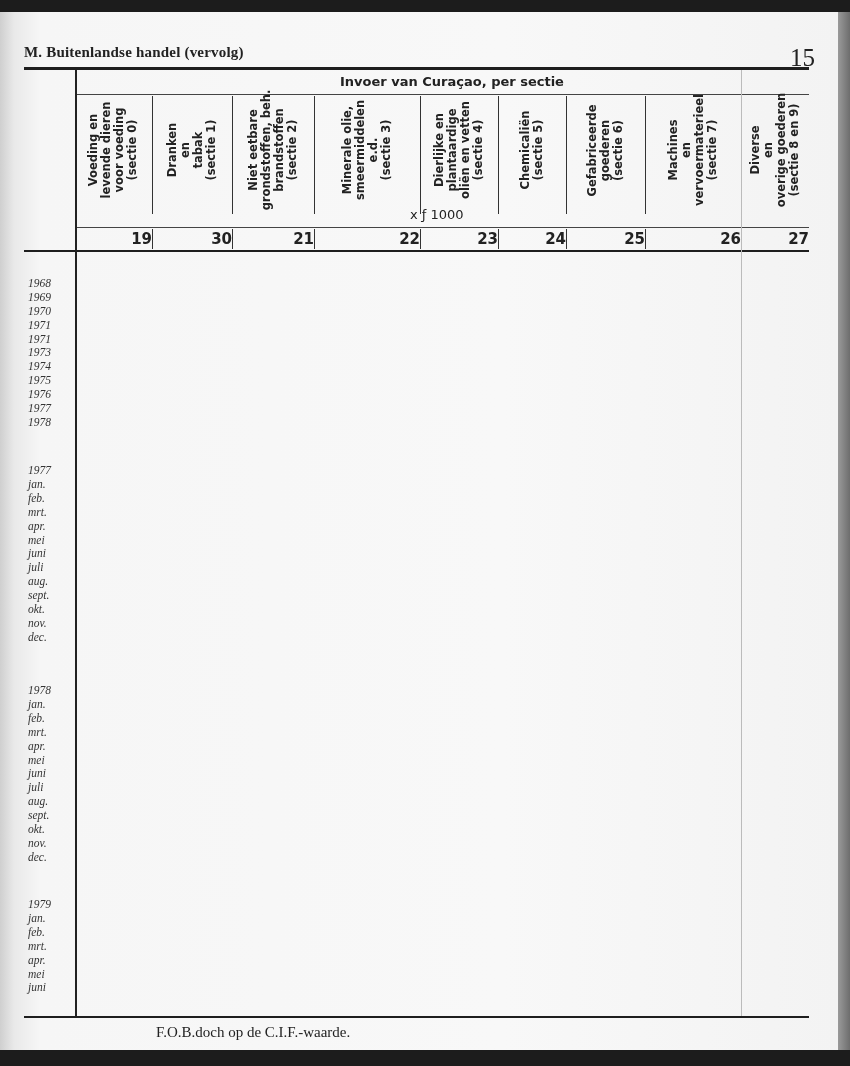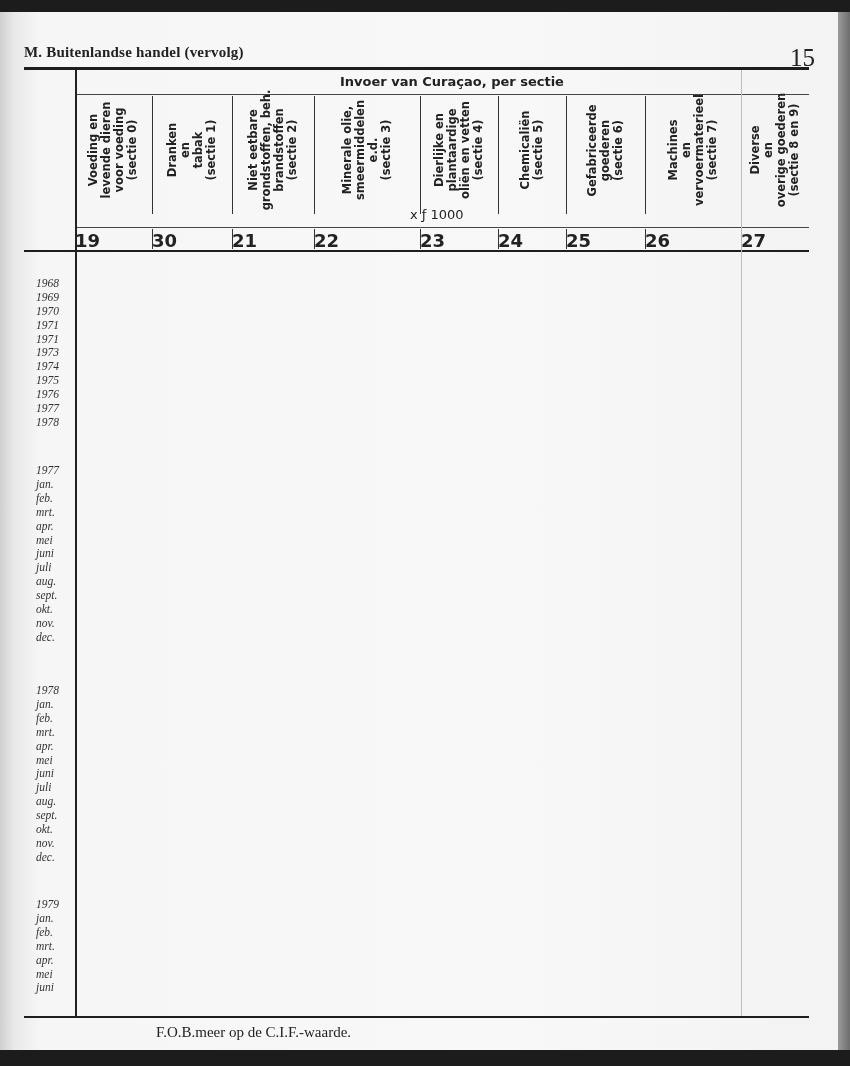--- a/index.html
+++ b/index.html
@@ -43,26 +43,26 @@
     transform: rotate(-90deg);
     white-space: pre; text-align: center;
     font-family: "DejaVu Sans", sans-serif; font-weight: bold;
     font-size: 11.5px; line-height: 13px; color: #222;
   }
   .unit-label {
     position: absolute; left: 410px; top: 207px;
     font-family: "DejaVu Sans", sans-serif; font-size: 13px; color: #222;
   }
   .col-num {
-    position: absolute; top: 230px; height: 18px; text-align: left;
-    font-family: "DejaVu Sans", sans-serif; font-size: 18px; font-weight: 600; color: #222;
+    position: absolute; top: 230px; height: 18px; text-align: right;
+    font-family: "DejaVu Sans", sans-serif; font-size: 15px; font-weight: 600; color: #222;
   }
 
   .stub {
-    position: absolute; left: 36px;
+    position: absolute; left: 28px;
     font-family: "Liberation Serif", serif; font-style: italic; font-size: 11.5px; color: #333;
   }
   .stub div { height: 13.9px; line-height: 13.9px; }
   .row { position: absolute; left: 0; height: 14px; }
   .cell {
     position: absolute; text-align: right;
     font-family: "DejaVu Serif", serif; font-size: 13.2px; line-height: 14px; color: #1b1b1b;
     white-space: nowrap;
   }
 
@@ -333,14 +333,14 @@
       <div class="cell" style="right: 460px;"></div>
       <div class="cell" style="right: 380px;"></div>
       <div class="cell" style="right: 295px;"></div>
       <div class="cell" style="right: 215px;"></div>
       <div class="cell" style="right: 130px;"></div>
       <div class="cell" style="right: 50px;"></div>
     </div>
   </div>
 
 <div class="note">
-  <div class="l2">F.O.B.meer op de C.I.F.-waarde.</div>
+  <div class="l2">F.O.B.doch op de C.I.F.-waarde.</div>
 </div>
 
 </body></html>

